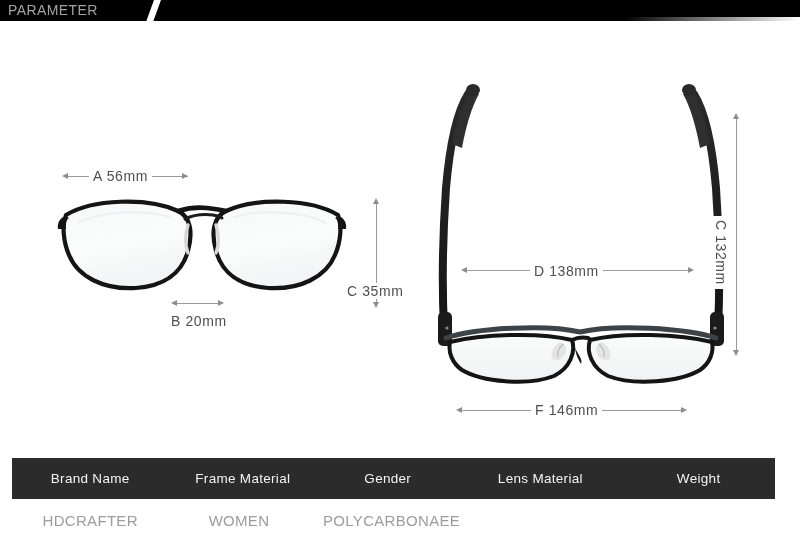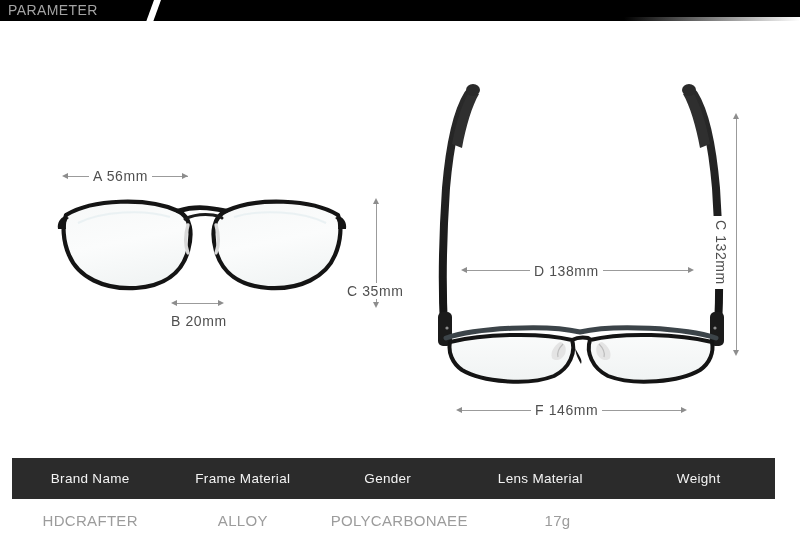--- a/index.html
+++ b/index.html
@@ -312,18 +312,17 @@
   <div class="spec-head">
     <div class="spec-cell c0">Brand Name</div>
     <div class="spec-cell c2">Frame Material</div>
     <div class="spec-cell c1">Gender</div>
     <div class="spec-cell c3">Lens Material</div>
     <div class="spec-cell c4">Weight</div>
   </div>
 
   <div class="spec-body">
     <div class="spec-cell c0">HDCRAFTER</div>
-    <div class="spec-cell c2">ALLOY</div>
+    <div class="spec-cell c1">WOMEN</div>
     <div class="spec-cell c3">POLYCARBONAEE</div>
-    <div class="spec-cell c4">17g</div>
   </div>
 
 </div>
 
 </body></html>

